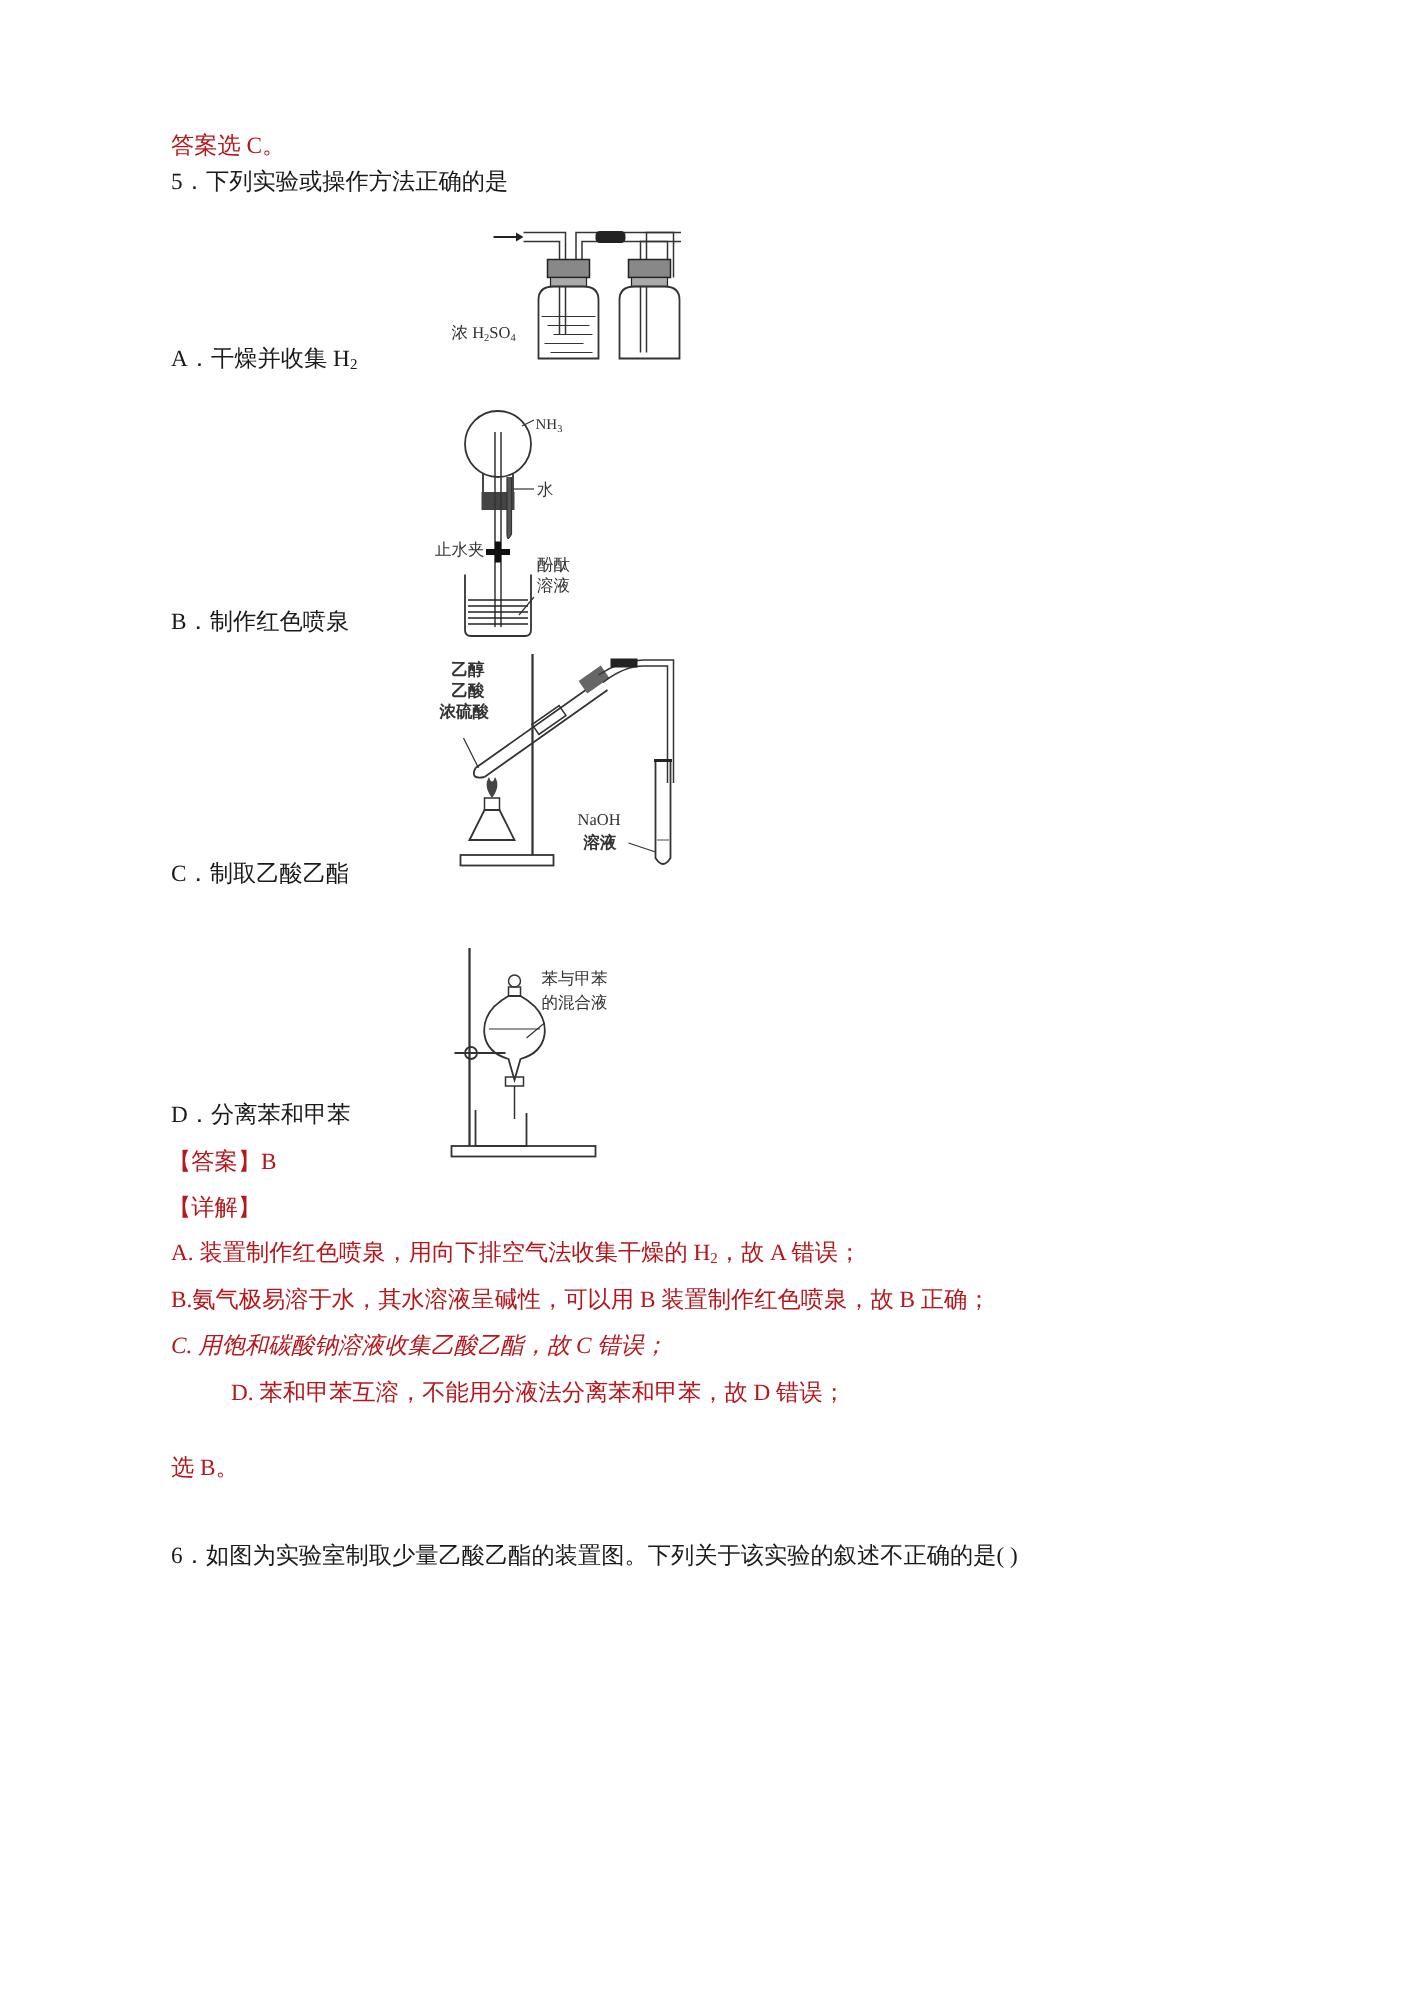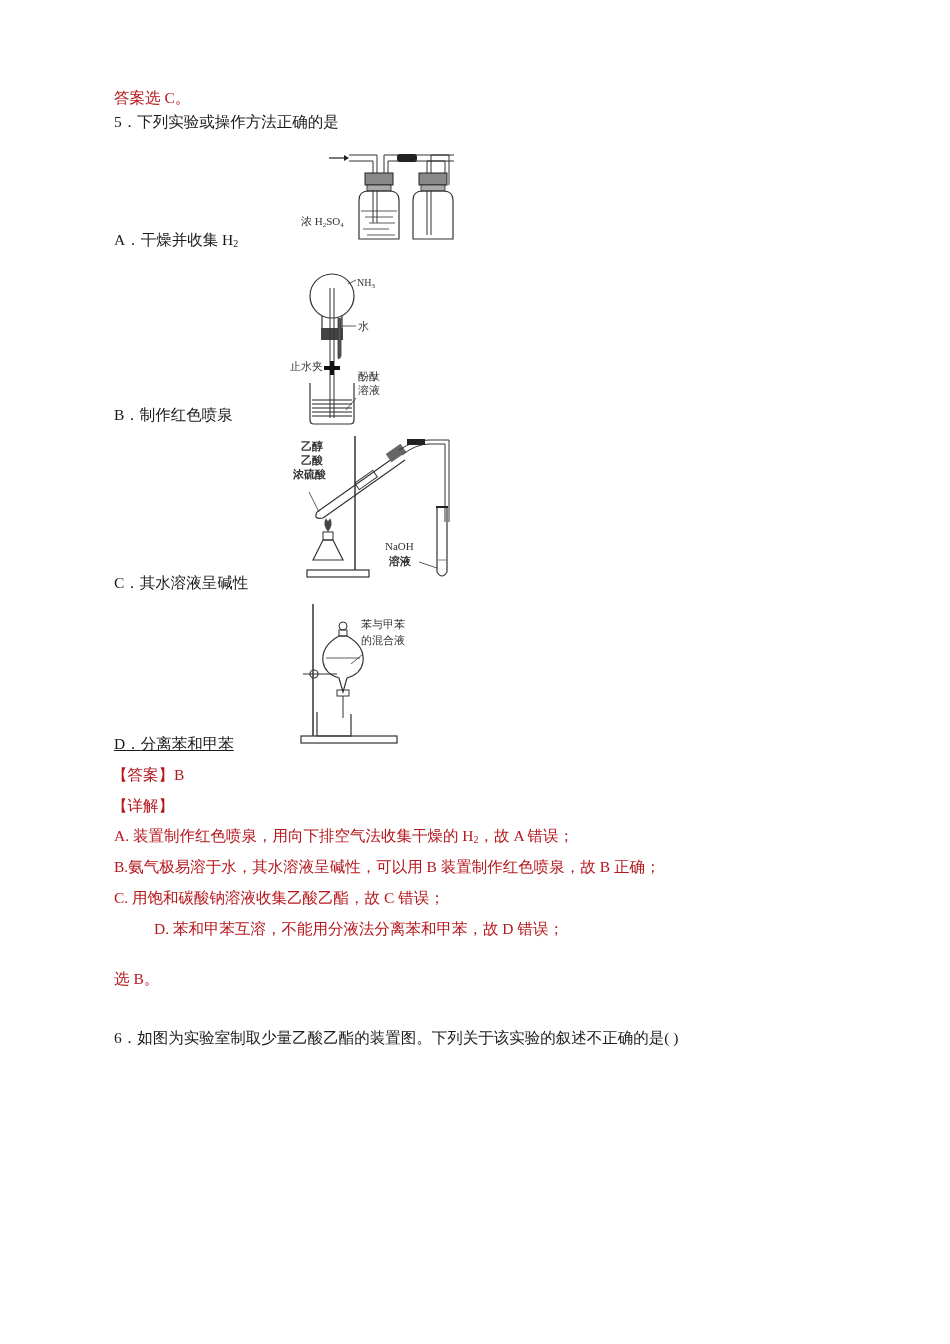--- a/index.html
+++ b/index.html
@@ -117,47 +117,47 @@
     <line x1="20" y1="60" x2="30" y2="80" stroke="#333" stroke-width="0.8"></line>
     <line x1="130" y1="130" x2="148" y2="136" stroke="#333" stroke-width="0.8"></line>
     <text class="lbl" x="12" y="18" font-size="11" font-weight="bold">乙醇</text>
     <text class="lbl" x="12" y="32" font-size="11" font-weight="bold">乙酸</text>
     <text class="lbl" x="4" y="46" font-size="11" font-weight="bold">浓硫酸</text>
     <text class="lbl" x="96" y="118" font-size="11">NaOH</text>
     <text class="lbl" x="100" y="133" font-size="11" font-weight="bold">溶液</text>
   </svg>
 </div>
 
-<div class="line black" style="top:573px;"><span>C．</span><span>其水溶液呈碱性</span></div>
+<div class="line black" style="top:573px;"><span>C．</span><span>制取乙酸乙酯</span></div>
 
-<div class="fig" style="left:255px; top:602px;">
+<div class="fig" style="left:255px; top:630px;">
   <svg width="120" height="145" viewBox="0 0 120 145">
     <rect x="2" y="134" width="96" height="7" fill="none" stroke="#333" stroke-width="1.2"></rect>
     <line x1="14" y1="2" x2="14" y2="134" stroke="#333" stroke-width="1.5"></line>
     <circle cx="15" cy="72" r="4" fill="none" stroke="#333" stroke-width="1.2"></circle>
     <line x1="4" y1="72" x2="38" y2="72" stroke="#333" stroke-width="1.2"></line>
 
     <circle cx="44" cy="24" r="4" fill="none" stroke="#333" stroke-width="1"></circle>
     <rect x="40" y="28" width="8" height="6" fill="none" stroke="#333" stroke-width="1"></rect>
     <path d="M40 34 Q22 44 24 60 Q26 72 40 76 L44 90 L48 76 Q62 72 64 60 Q66 44 48 34 Z" fill="none" stroke="#333" stroke-width="1.2"></path>
     <line x1="27" y1="56" x2="61" y2="56" stroke="#333" stroke-width="0.8"></line>
     <rect x="38" y="88" width="12" height="6" fill="none" stroke="#333" stroke-width="1"></rect>
     <line x1="44" y1="94" x2="44" y2="116" stroke="#333" stroke-width="1"></line>
 
     <path d="M18 110 V134 H52 V112" fill="none" stroke="#333" stroke-width="1.2"></path>
     <line x1="52" y1="62" x2="64" y2="52" stroke="#333" stroke-width="0.8"></line>
     <text class="lbl" x="62" y="26" font-size="11">苯与甲苯</text>
     <text class="lbl" x="62" y="42" font-size="11">的混合液</text>
   </svg>
 </div>
 
-<div class="line black" style="top:734px;text-decoration:underline;"><span>D．</span><span>分离苯和甲苯</span></div>
+<div class="line black" style="top:734px;"><span>D．</span><span>分离苯和甲苯</span></div>
 
 <div class="line red" style="top:765px; left:112px;">【答案】B</div>
 <div class="line red" style="top:796px; left:112px;">【详解】</div>
 
 <div class="line red" style="top:826px;"><span>A. 装置制作红色喷泉，用向下排空气法收集干燥的 H</span><sub>2</sub><span>，故 A 错误；</span></div>
 <div class="line red" style="top:857px;">B.氨气极易溶于水，其水溶液呈碱性，可以用 B 装置制作红色喷泉，故 B 正确；</div>
-<div class="line red" style="top:888px;">C. 用饱和碳酸钠溶液收集乙酸乙酯，故 C 错误；</div>
+<div class="line red" style="top:888px;font-style:italic;">C. 用饱和碳酸钠溶液收集乙酸乙酯，故 C 错误；</div>
 <div class="line red" style="top:919px;margin-left:40px;">D. 苯和甲苯互溶，不能用分液法分离苯和甲苯，故 D 错误；</div>
 <div class="line red" style="top:949px;margin-top:20px;">选 B。</div>
 
 <div class="line black" style="top:996px;margin-top:32px;">6．如图为实验室制取少量乙酸乙酯的装置图。下列关于该实验的叙述不正确的是(    )</div>
 
 </body></html>

